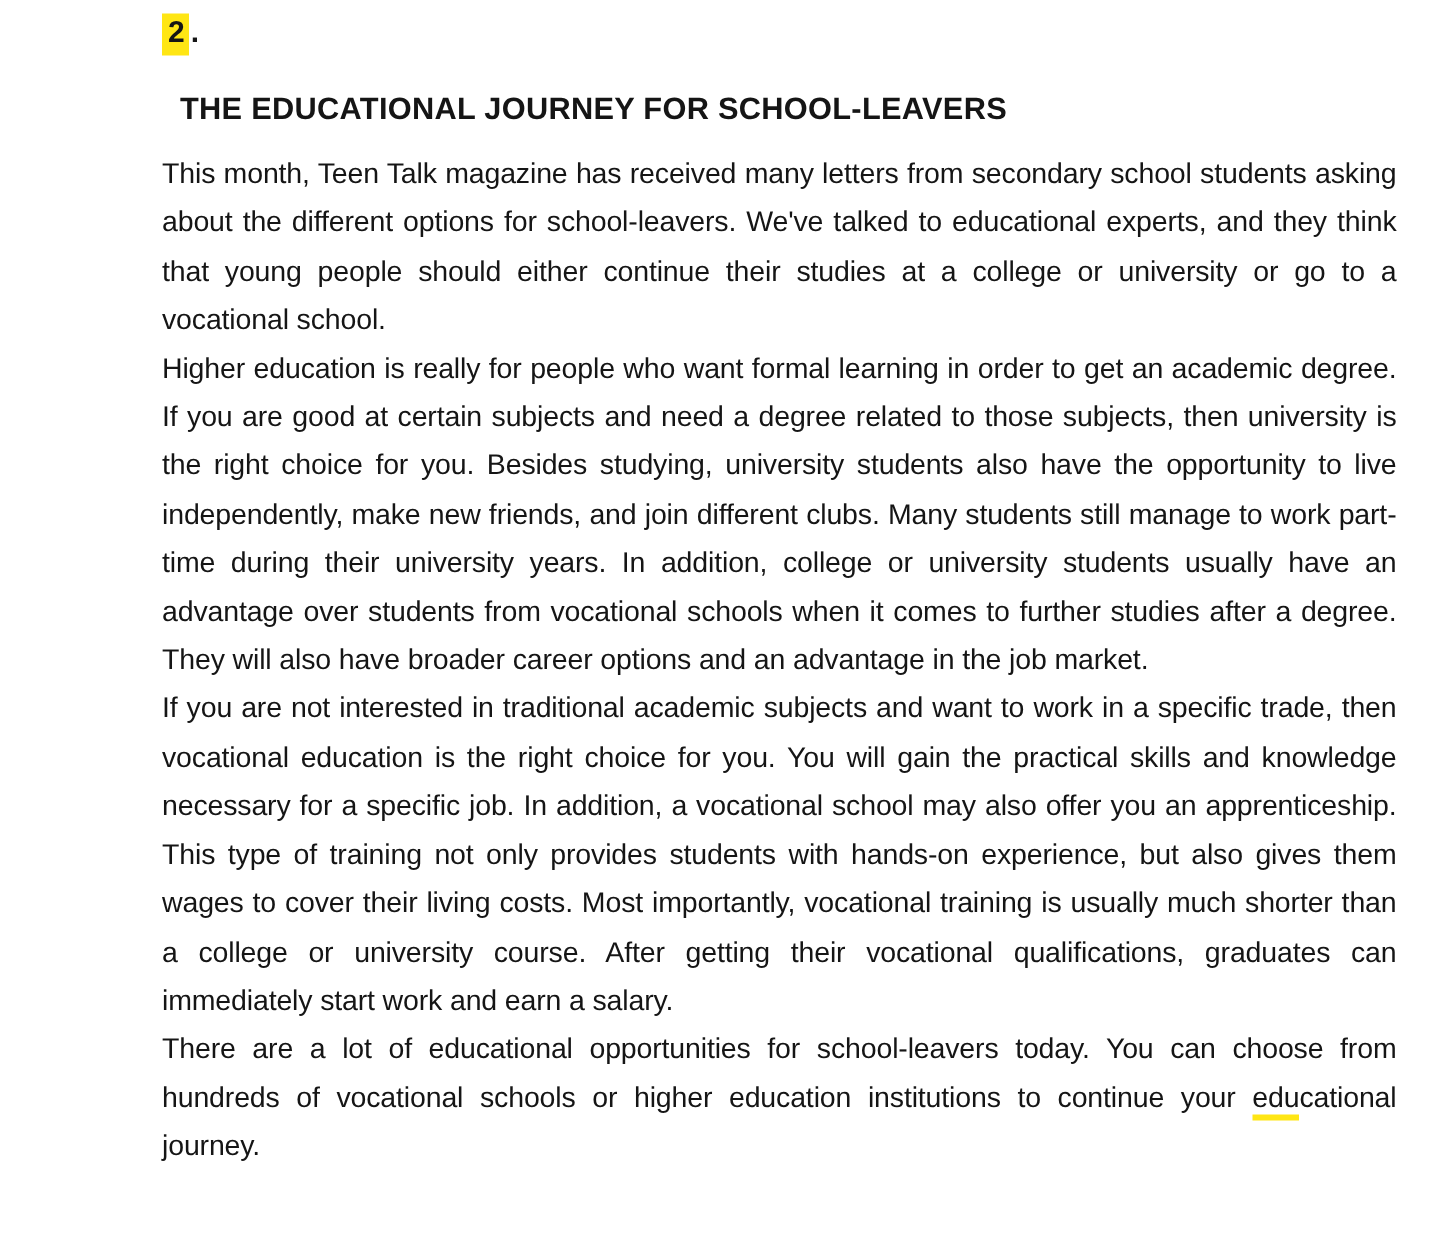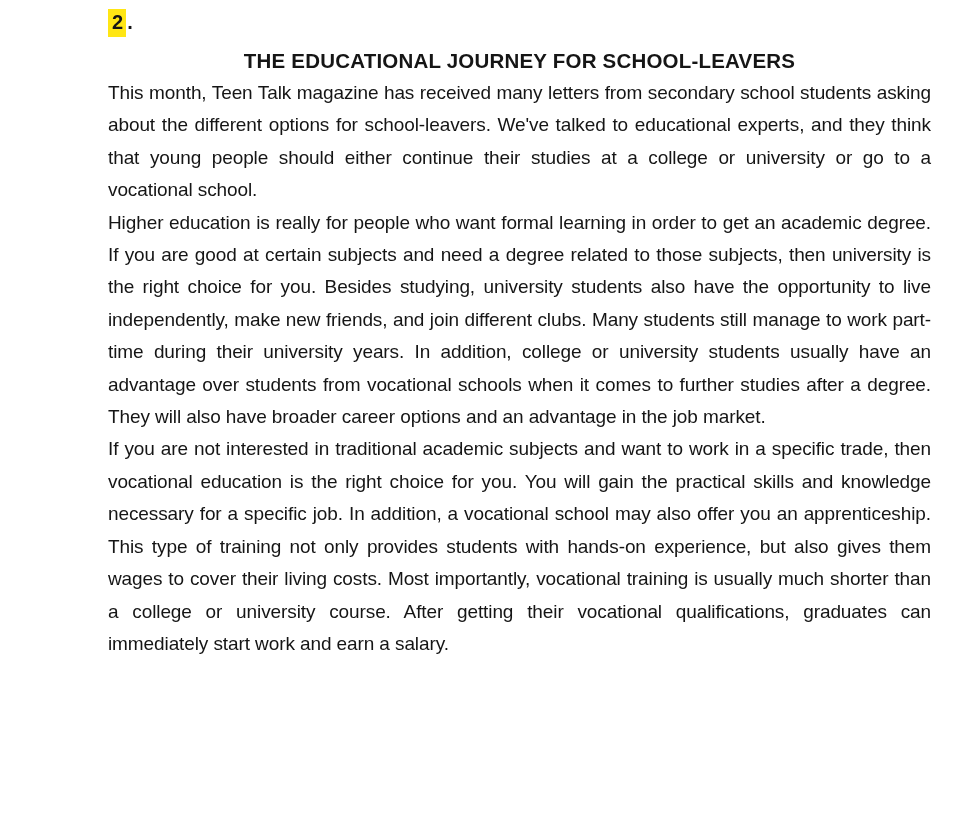--- a/index.html
+++ b/index.html
@@ -28,25 +28,25 @@
     font-weight: bold;
   }
   .number-highlight {
     background: #ffe614;
     padding: 2px 3px 4px 4px;
   }
   .number-dot {
     padding-left: 1px;
   }
   .passage-title {
-    margin: 0;
+    margin: 12px;
     font-size: 20.5px;
     line-height: 33px;
     font-weight: bold;
-    text-align: center;
+    text-align: left;
     letter-spacing: 0.2px;
     white-space: nowrap;
   }
   p.body-text {
     margin: 0;
     font-size: 19px;
     line-height: 32.4px;
     text-align: justify;
     letter-spacing: -0.1px;
   }
@@ -58,13 +58,14 @@
 <body>
 
 <div class="page">
   <div class="item-number-row"><span class="number-highlight">2</span><span class="number-dot">.</span></div>
 
   <h1 class="passage-title">THE EDUCATIONAL JOURNEY FOR SCHOOL-LEAVERS</h1>
 
   <p class="body-text">This month, Teen Talk magazine has received many letters from secondary school students asking about the different options for school-leavers. We've talked to educational experts, and they think that young people should either continue their studies at a college or university or go to a vocational school.</p>
   <p class="body-text">Higher education is really for people who want formal learning in order to get an academic degree. If you are good at certain subjects and need a degree related to those subjects, then university is the right choice for you. Besides studying, university students also have the opportunity to live independently, make new friends, and join different clubs. Many students still manage to work part-time during their university years. In addition, college or university students usually have an advantage over students from vocational schools when it comes to further studies after a degree. They will also have broader career options and an advantage in the job market.</p>
   <p class="body-text">If you are not interested in traditional academic subjects and want to work in a specific trade, then vocational education is the right choice for you. You will gain the practical skills and knowledge necessary for a specific job. In addition, a vocational school may also offer you an apprenticeship. This type of training not only provides students with hands-on experience, but also gives them wages to cover their living costs. Most importantly, vocational training is usually much shorter than a college or university course. After getting their vocational qualifications, graduates can immediately start work and earn a salary.</p>
+  <p class="body-text"><span>There are a lot of educational opportunities for school-leavers today. You can choose from hundreds of vocational schools or higher education institutions to continue your </span><span class="yellow-underline">edu</span><span>cational journey.</span></p>
 </div>
 
 </body></html>

